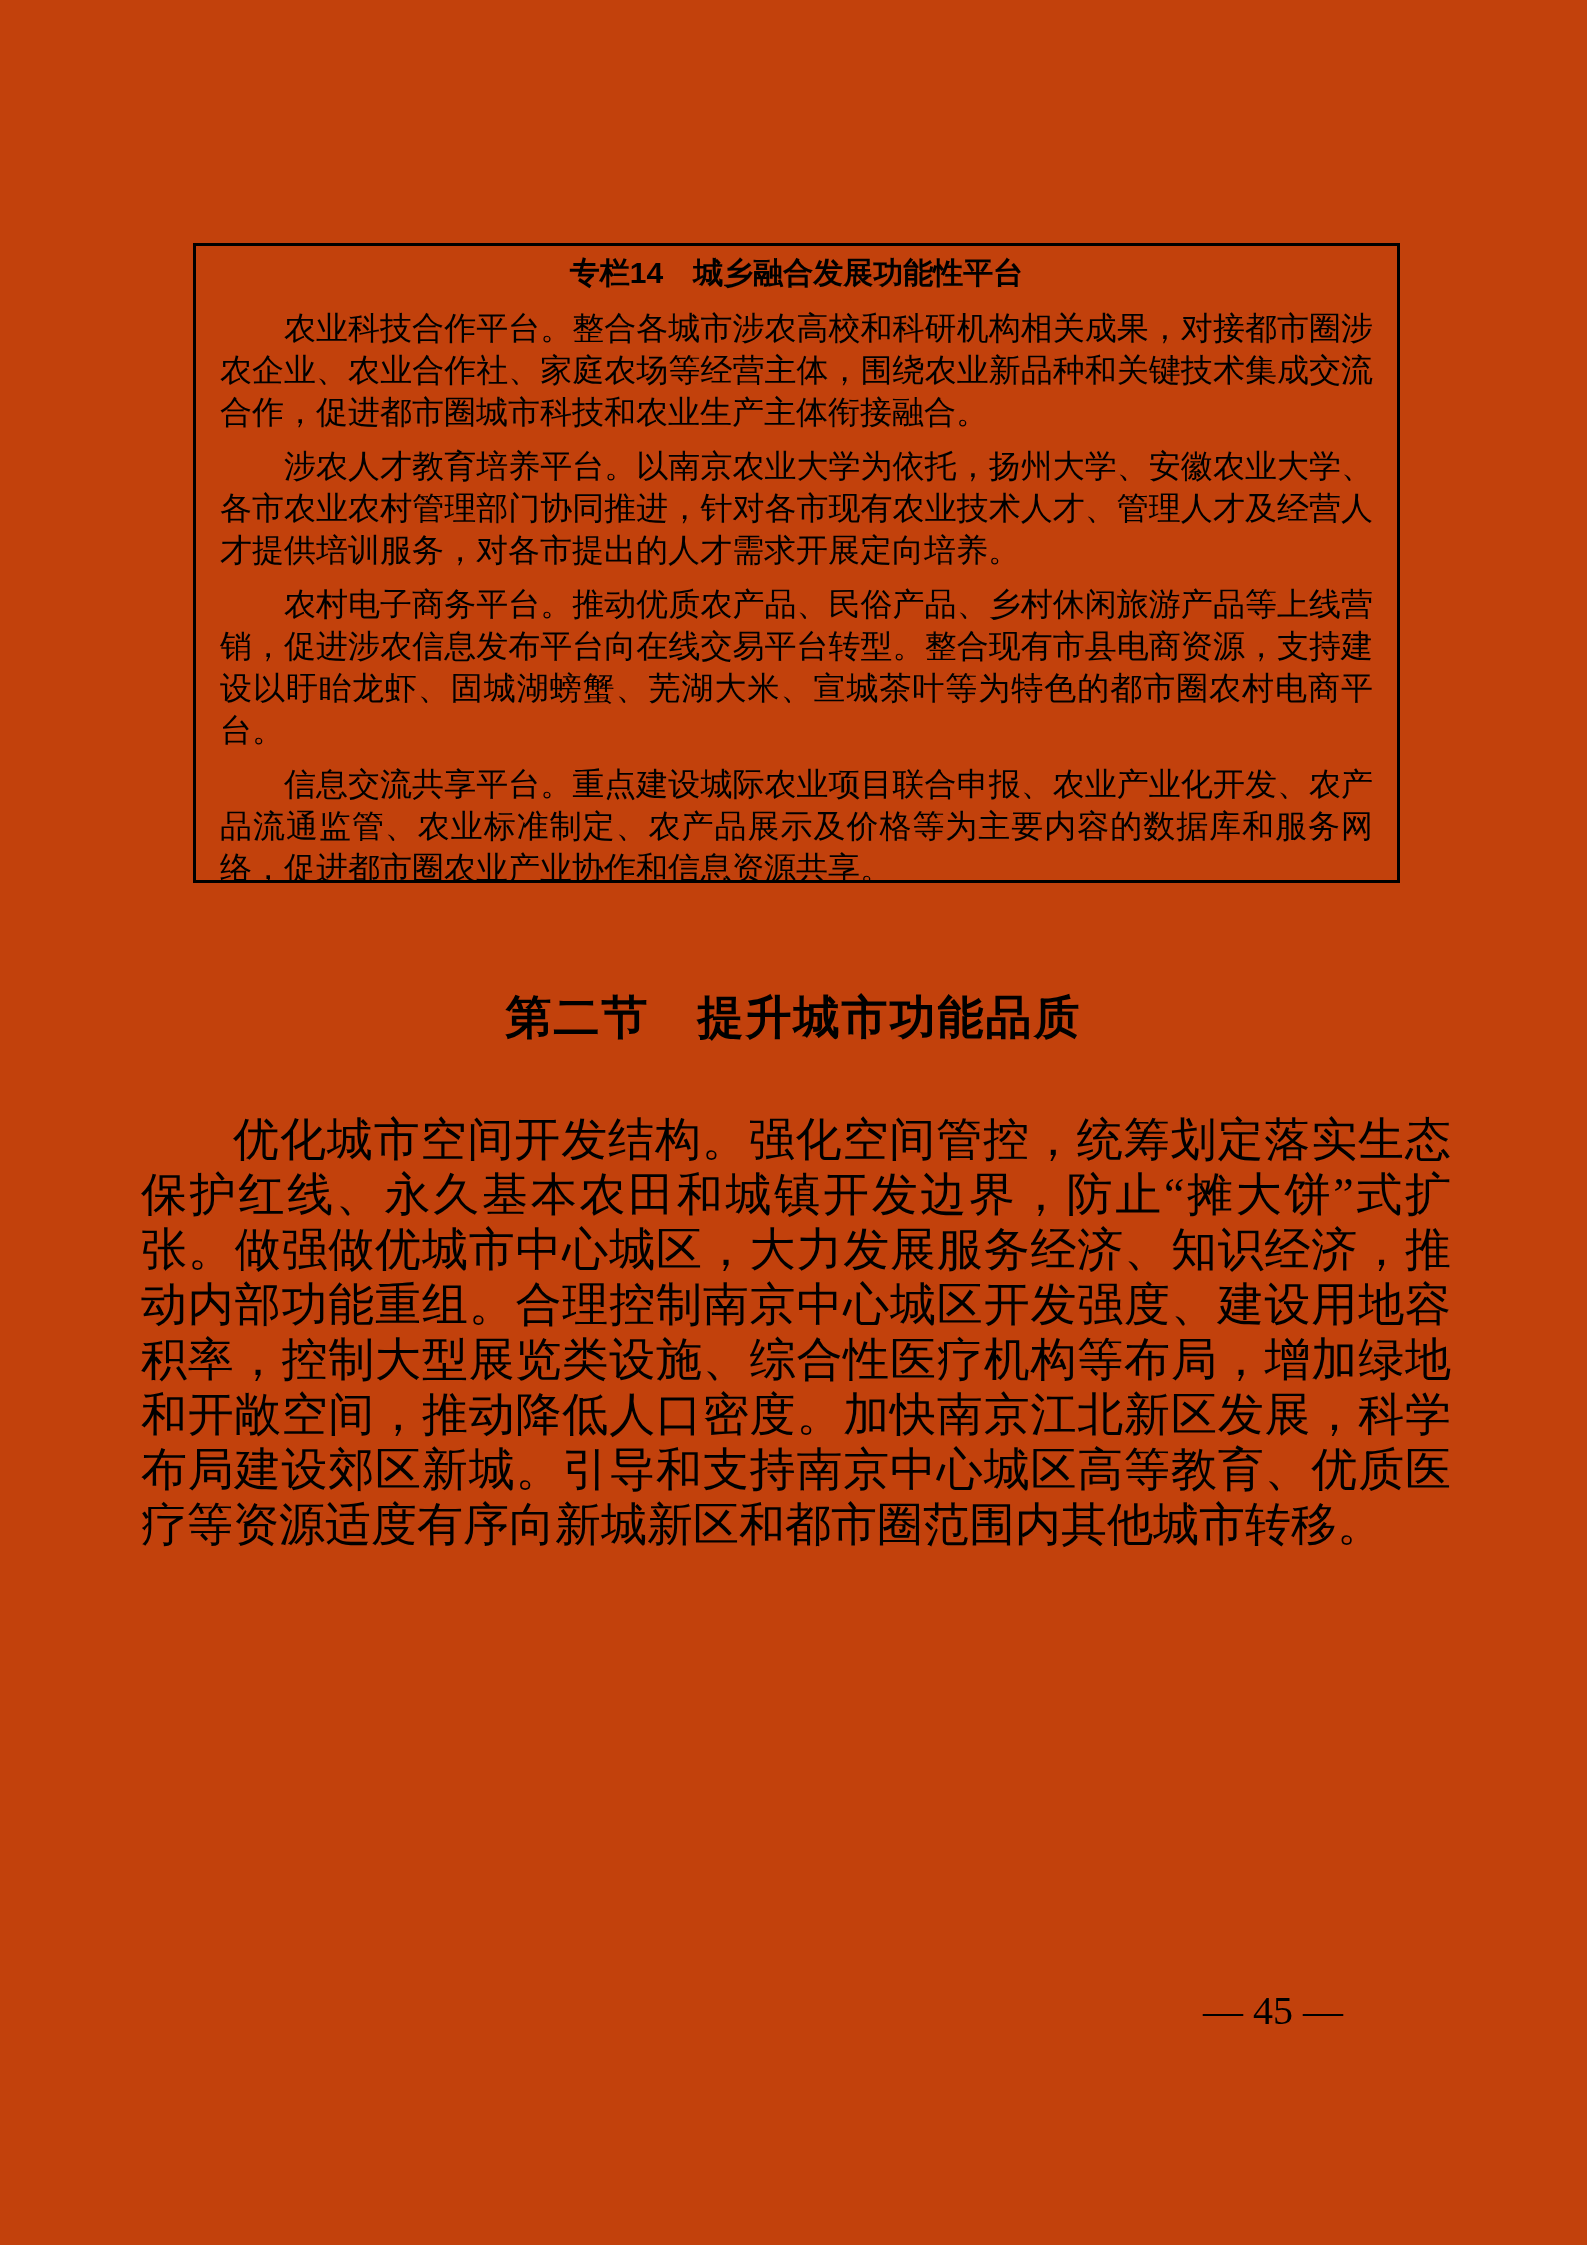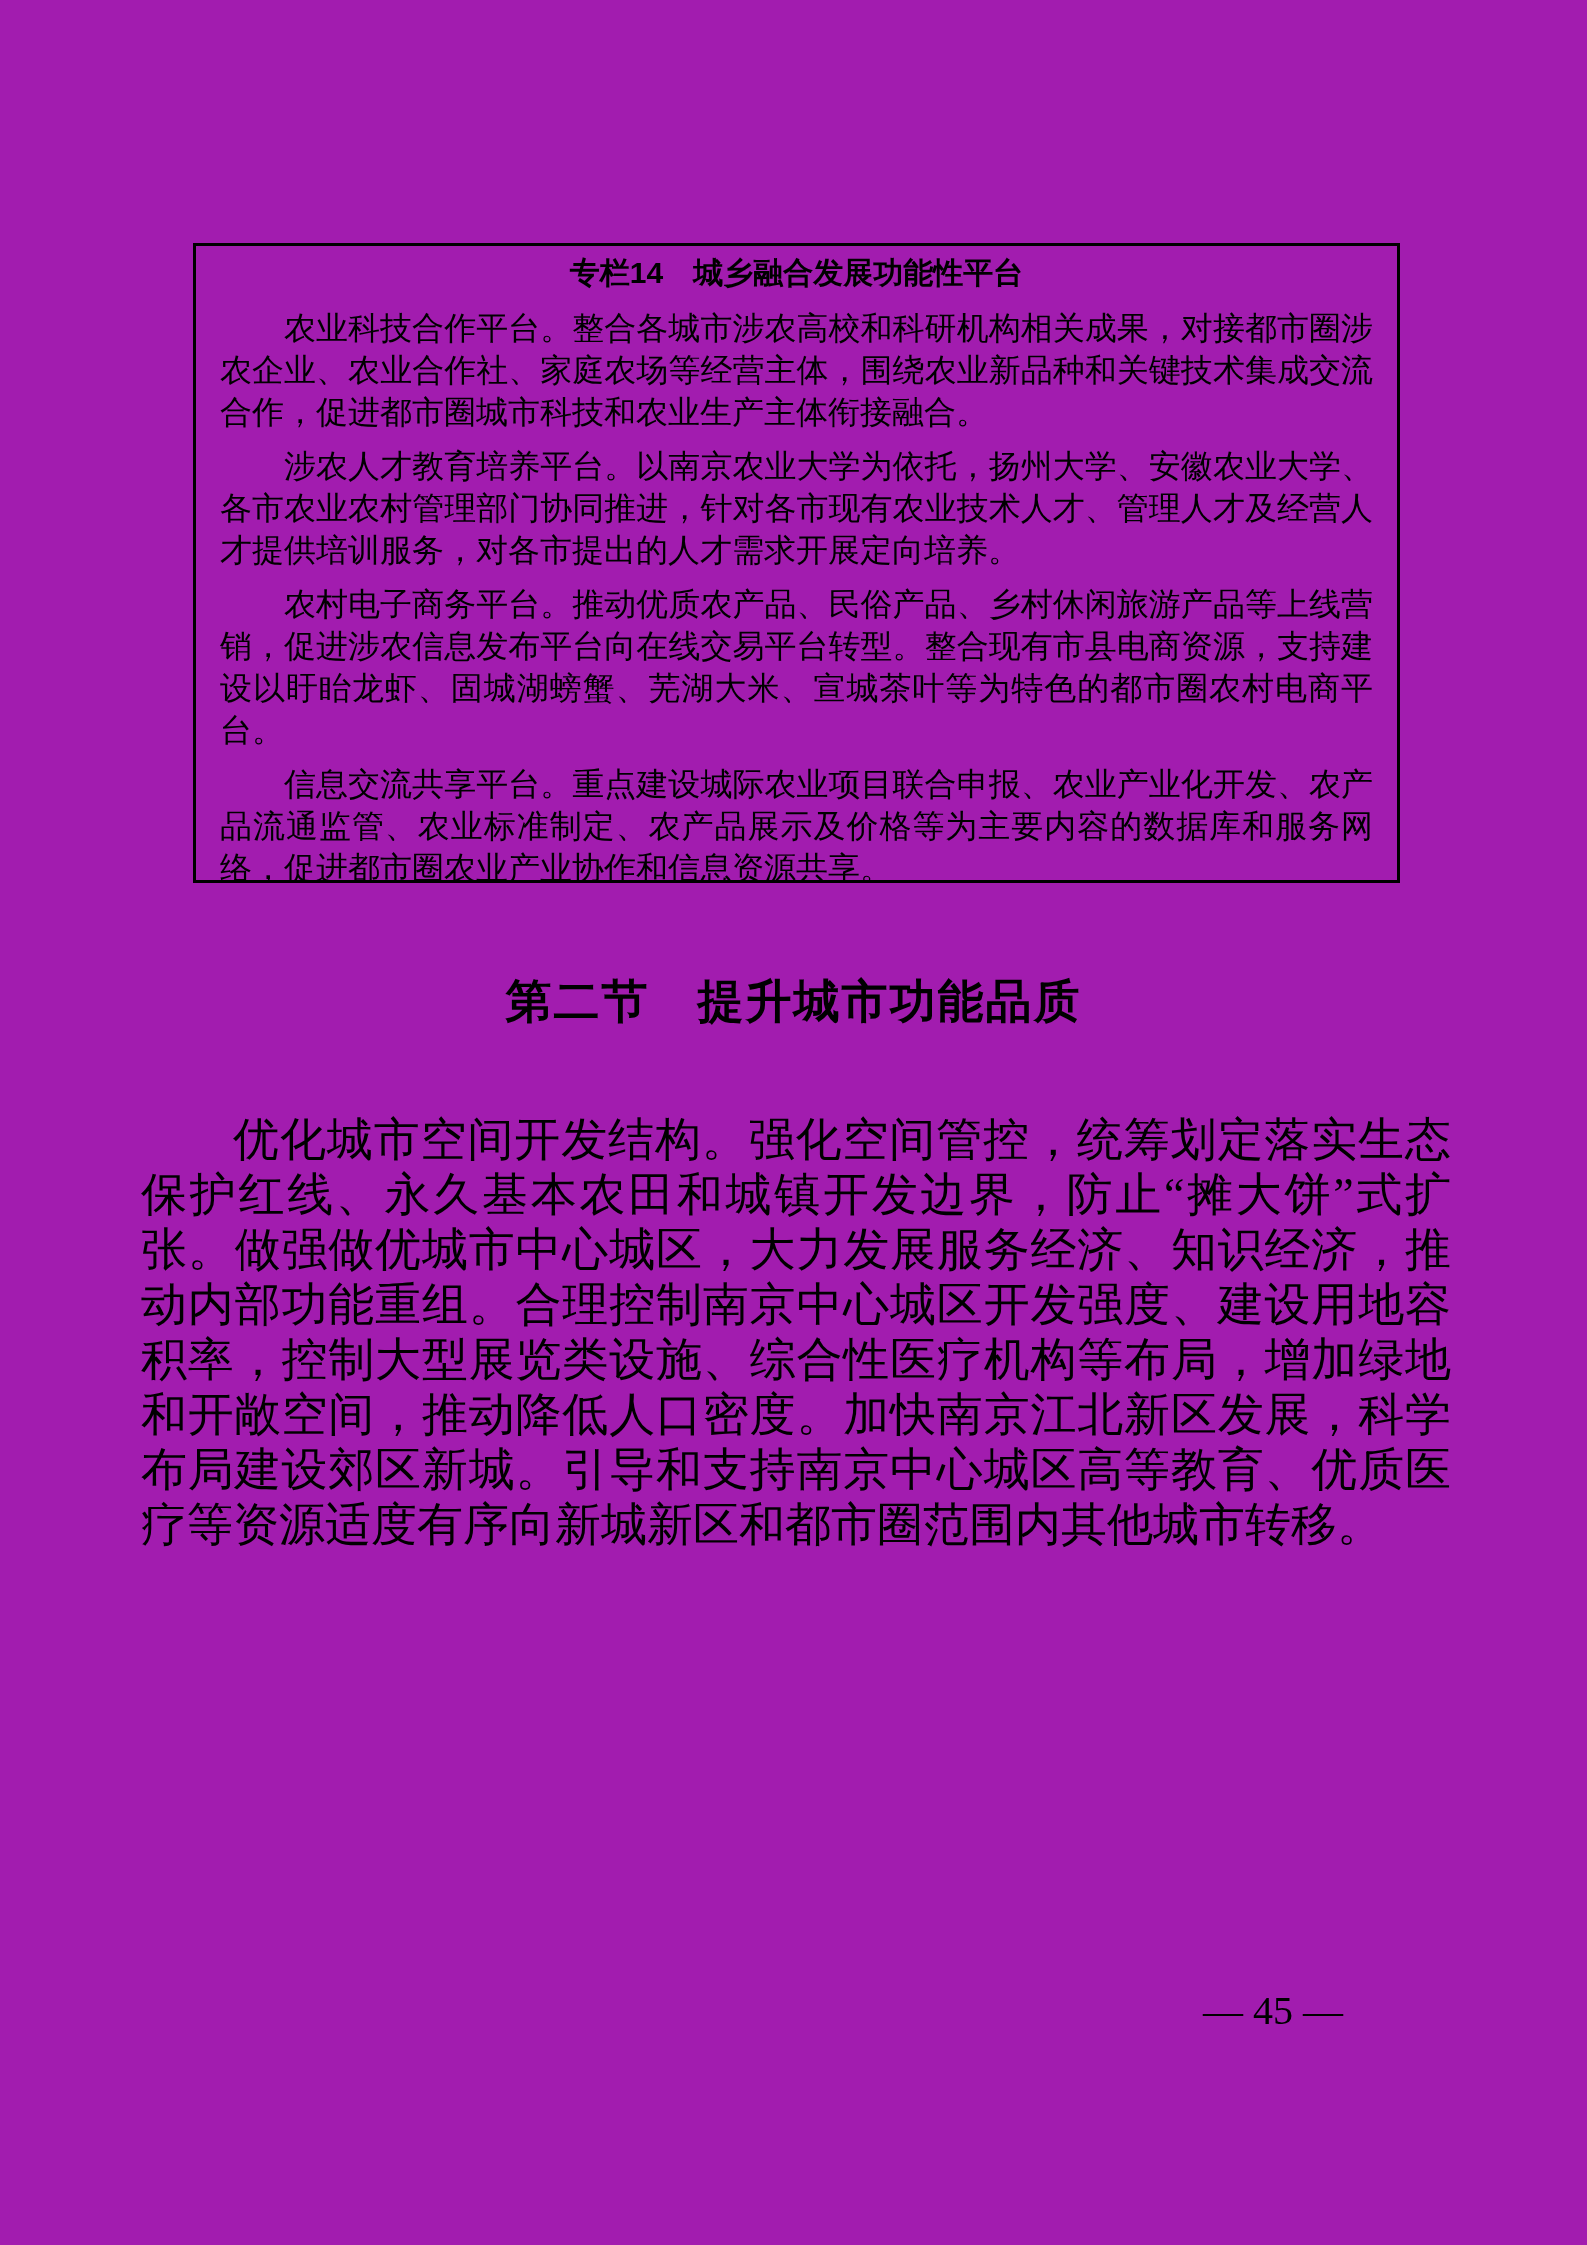--- a/index.html
+++ b/index.html
@@ -4,21 +4,21 @@
 <style>
   html, body {
     margin: 0;
     padding: 0;
     background: #ffffff;
   }
   .page {
     position: relative;
     width: 1587px;
     height: 2245px;
-    background: #a21caf;
+    background: #c2410c;
     color: #000000;
     font-family: "Liberation Serif", "DejaVu Serif", serif;
     overflow: hidden;
   }
 
   
   .callout-box {
     position: absolute;
     left: 193px;
     top: 243px;
@@ -46,21 +46,21 @@
     text-indent: 2em;
     letter-spacing: 0;
   }
 
   
   .section-heading {
     position: absolute;
     left: 0;
     right: 0;
     top: 972px;
-    margin: 0;
+    margin: 16px;
     text-align: center;
     font-size: 46px;
     font-weight: bold;
     line-height: 60px;
     letter-spacing: 2px;
   }
 
   
   .body-text {
     position: absolute;

